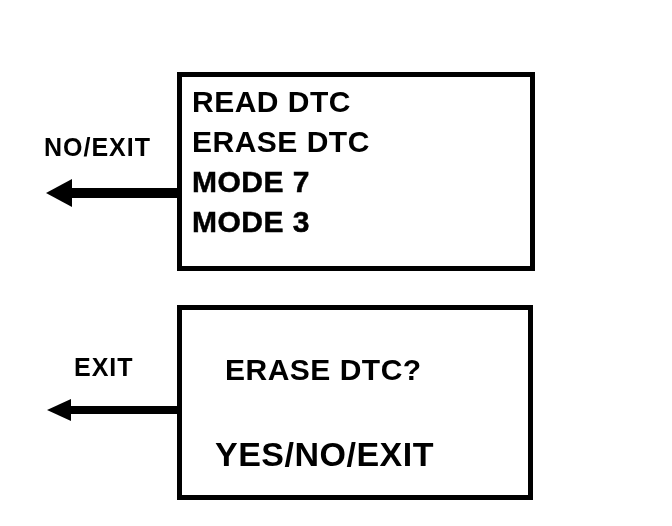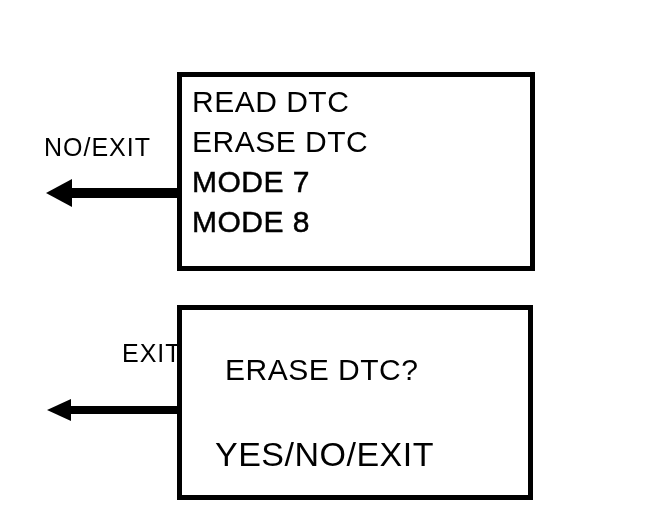--- a/index.html
+++ b/index.html
@@ -28,34 +28,35 @@
     left: 177px;
     top: 72px;
     width: 358px;
     height: 199px;
   }
   .screen--confirm {
     left: 177px;
     top: 305px;
     width: 356px;
     height: 195px;
+    font-weight: bold;
   }
 
   
   .menu-lines {
     position: absolute;
     left: 10px;
     top: 5px;
     font-size: 30px;
     line-height: 40px;
     letter-spacing: 0.5px;
     white-space: nowrap;
   }
-  .menu-line { font-weight: 400; }
-  .menu-line.selected { font-weight: 400; }
+  .menu-line { font-weight: 700; }
+  .menu-line.selected { font-weight: 700; }
   .menu-line--medium { -webkit-text-stroke: 0.5px currentColor; }
 
   
   .confirm-prompt {
     position: absolute;
     left: 43px;
     top: 40px;
     font-size: 30px;
     line-height: 40px;
     letter-spacing: 0.5px;
@@ -67,28 +68,28 @@
     top: 124px;
     font-size: 34px;
     line-height: 40px;
     letter-spacing: 0.5px;
     white-space: nowrap;
   }
 
   
   .arrow-label {
     position: absolute;
-    font-weight: 400;
+    font-weight: 700;
     font-size: 25px;
     line-height: 25px;
     letter-spacing: 1px;
     white-space: nowrap;
   }
   .arrow-label--top { left: 44px; top: 135px; }
-  .arrow-label--bottom { left: 74px; top: 341px; margin-left: 48px; }
+  .arrow-label--bottom { left: 74px; top: 355px; }
 
   
   .arrow-shaft {
     position: absolute;
     background: var(--ink, #000000);
   }
   .arrow-head {
     position: absolute;
     width: 0;
     height: 0;
@@ -122,21 +123,21 @@
   <div class="arrow arrow--top">
     <div class="arrow-shaft"></div>
     <div class="arrow-head"></div>
   </div>
 
   <div class="screen screen--menu">
     <div class="menu-lines">
       <div class="menu-line">READ DTC</div>
       <div class="menu-line selected">ERASE DTC</div>
       <div class="menu-line menu-line--medium">MODE 7</div>
-      <div class="menu-line menu-line--medium">MODE 8</div>
+      <div class="menu-line menu-line--medium">MODE 3</div>
     </div>
   </div>
 
   <div class="arrow-label arrow-label--bottom">EXIT</div>
 
   <div class="arrow arrow--bottom">
     <div class="arrow-shaft"></div>
     <div class="arrow-head"></div>
   </div>
 

